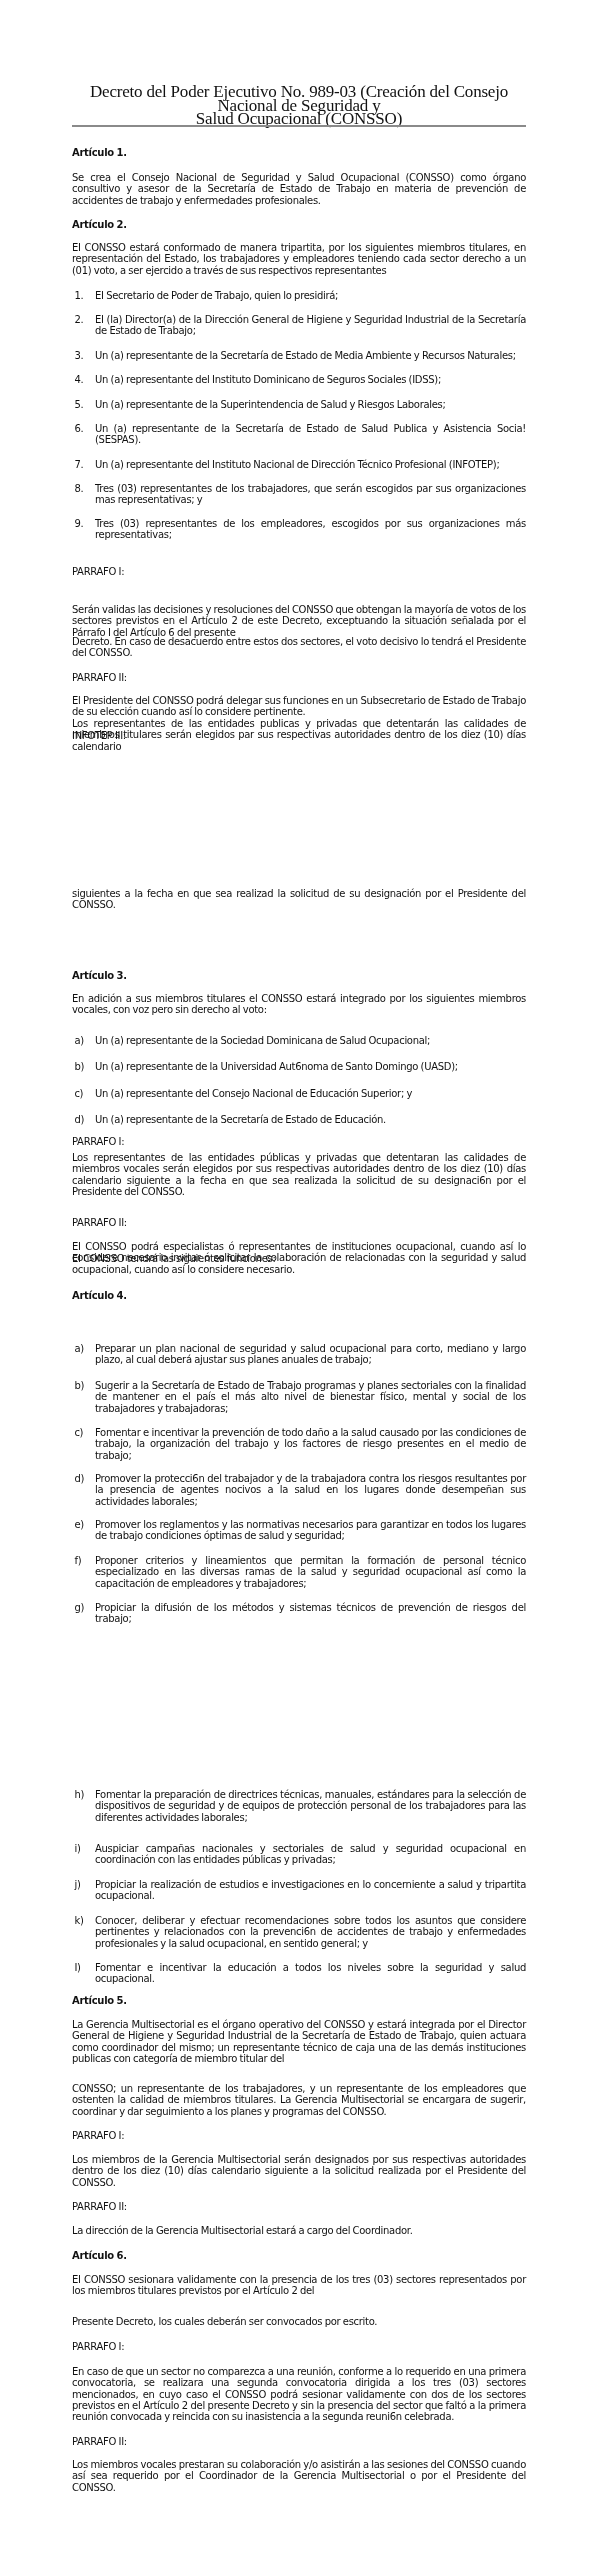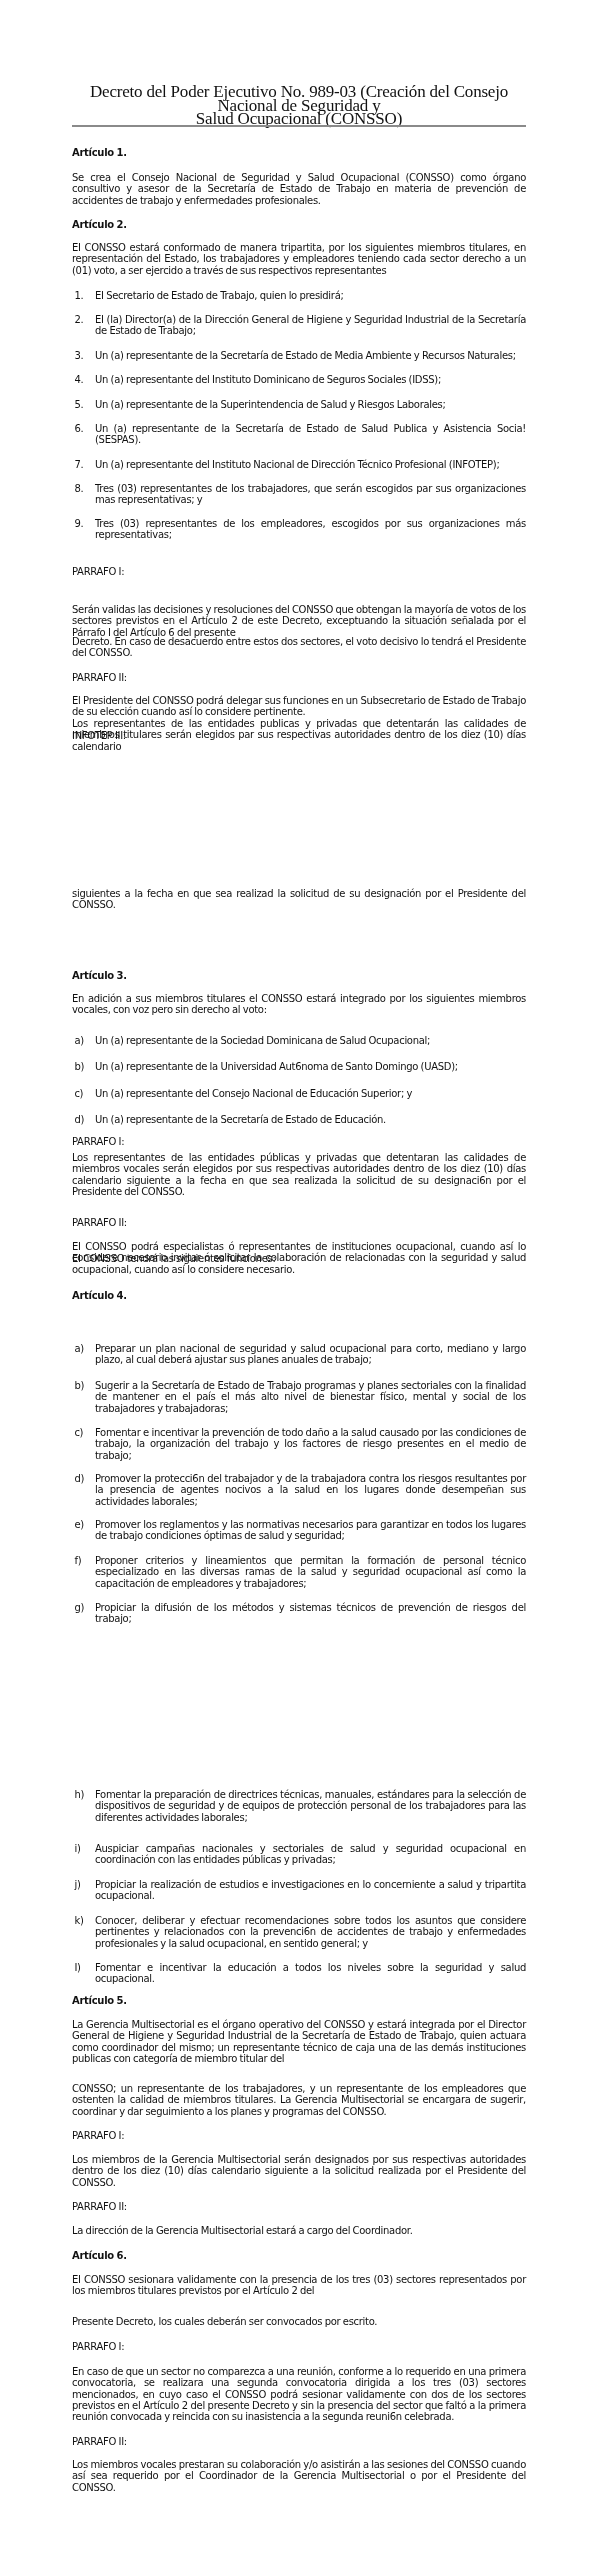--- a/index.html
+++ b/index.html
@@ -27,21 +27,21 @@
   <div>Salud Ocupacional (CONSSO)</div>
 </div>
 <div class="hr"></div>
 
 <div class="blk h" style="top:147px">Artículo 1.</div>
 <div class="blk" style="top:172px">Se crea el Consejo Nacional de Seguridad y Salud Ocupacional (CONSSO) como órgano consultivo y asesor de la Secretaría de Estado de Trabajo en materia de prevención de accidentes de trabajo y enfermedades profesionales.</div>
 
 <div class="blk h" style="top:219px">Artículo 2.</div>
 <div class="blk" style="top:242px">EI CONSSO estará conformado de manera tripartita, por los siguientes miembros titulares, en representación del Estado, los trabajadores y empleadores teniendo cada sector derecho a un (01) voto, a ser ejercido a través de sus respectivos representantes</div>
 
-<div class="blk li" style="top:290px"><span class="num">1.</span><span>EI Secretario de Estado de Trabajo, quien lo presidirá;</span></div>
+<div class="blk li" style="top:290px"><span class="num">1.</span><span>EI Secretario de Poder de Trabajo, quien lo presidirá;</span></div>
 <div class="blk li" style="top:314px"><span class="num">2.</span><span>EI (la) Director(a) de la Dirección General de Higiene y Seguridad Industrial de la Secretaría de Estado de Trabajo;</span></div>
 <div class="blk li" style="top:350px"><span class="num">3.</span><span>Un (a) representante de la Secretaría de Estado de Media Ambiente y Recursos Naturales;</span></div>
 <div class="blk li" style="top:374px"><span class="num">4.</span><span>Un (a) representante del Instituto Dominicano de Seguros Sociales (IDSS);</span></div>
 <div class="blk li" style="top:399px"><span class="num">5.</span><span>Un (a) representante de la Superintendencia de Salud y Riesgos Laborales;</span></div>
 <div class="blk li" style="top:423px"><span class="num">6.</span><span>Un (a) representante de la Secretaría de Estado de Salud Publica y Asistencia Socia! (SESPAS).</span></div>
 <div class="blk li" style="top:459px"><span class="num">7.</span><span>Un (a) representante del Instituto Nacional de Dirección Técnico Profesional (INFOTEP);</span></div>
 <div class="blk li" style="top:483px"><span class="num">8.</span><span>Tres (03) representantes de los trabajadores, que serán escogidos par sus organizaciones mas representativas; y</span></div>
 <div class="blk li" style="top:518px"><span class="num">9.</span><span>Tres (03) representantes de los empleadores, escogidos por sus organizaciones más representativas;</span></div>
 
 <div class="blk" style="top:566px">PARRAFO I:</div>

